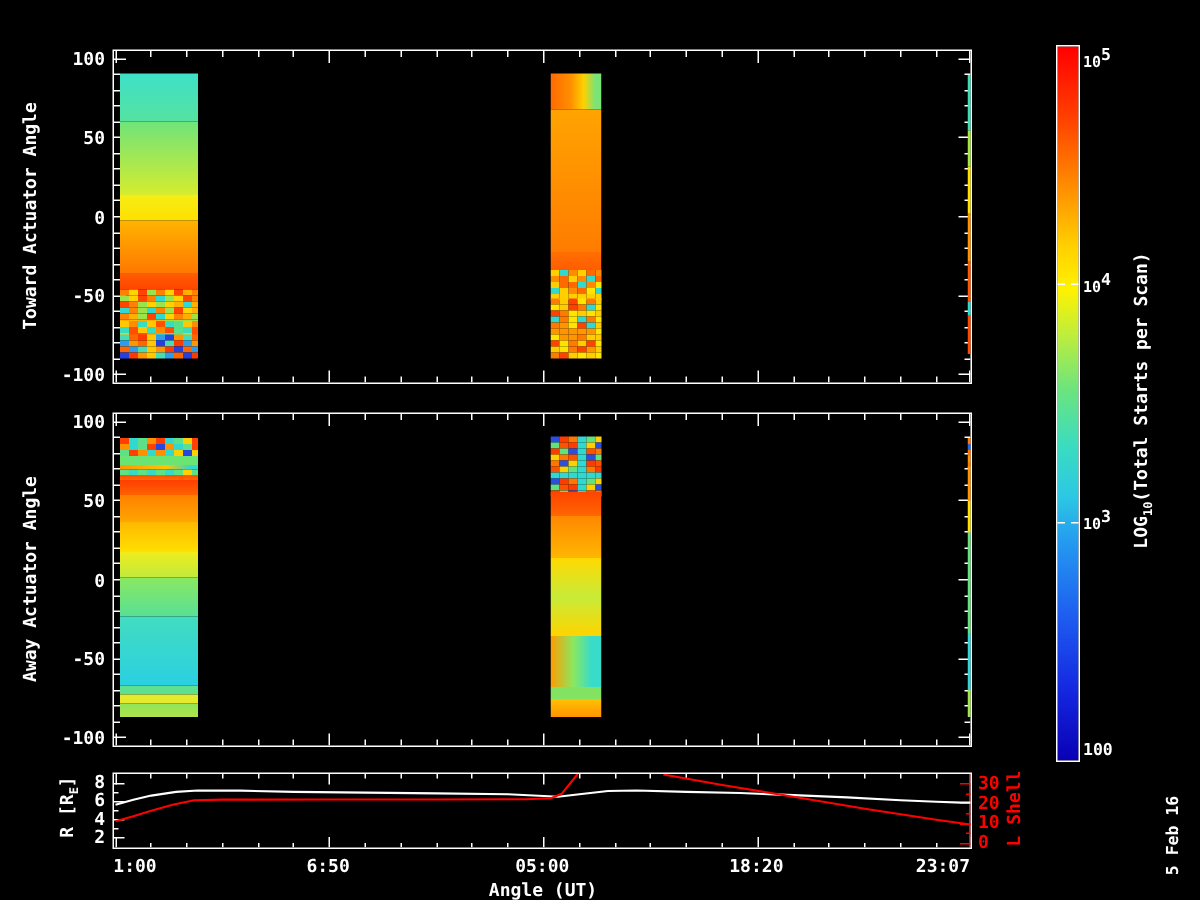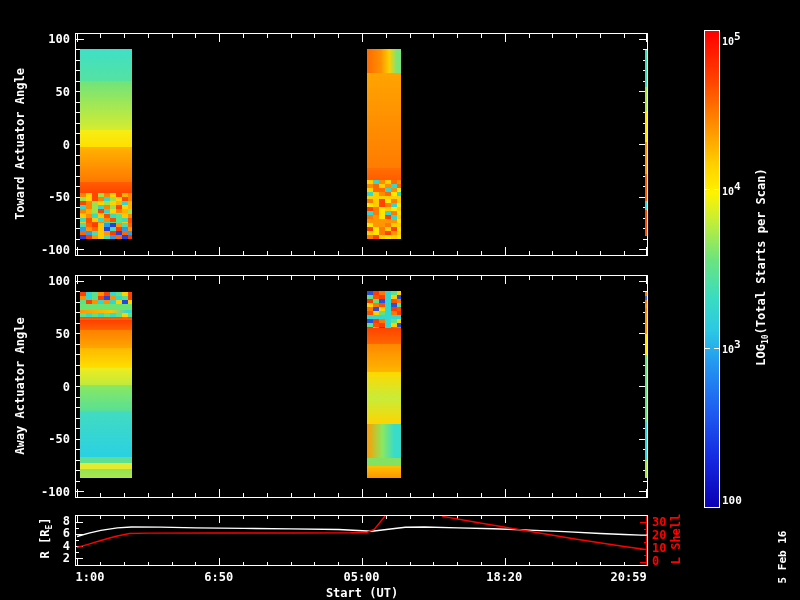--- a/index.html
+++ b/index.html
@@ -681,21 +681,21 @@
       </svg>
     </div>
 
   <div class="vlabel" style="left:20px;top:144px;">Toward Actuator Angle</div>
   <div class="vlabel" style="left:20px;top:386px;">Away Actuator Angle</div>
 
   <div class="vlabel" style="left:46px;top:538px;"><span>R [R</span><sub>E</sub><span>]</span></div>
 
   <div class="vlabel" style="left:676px;top:539px;color:#ff0000;">L Shell</div>
 
-  <div class="xlab" style="left:362px;top:586px;">Start (UT)</div>
+  <div class="xlab" style="left:362px;top:586px;">Angle (UT)</div>
 
   <div id="colorbar" style="position: absolute; left: 704px; top: 30px; width: 14px; height: 476px; border: 1px solid rgb(255, 255, 255); box-sizing: content-box; background: linear-gradient(rgb(255, 0, 0) 0%, rgb(255, 64, 0) 10%, rgb(255, 144, 0) 20%, rgb(255, 208, 0) 28%, rgb(255, 242, 0) 34%, rgb(194, 238, 56) 40%, rgb(108, 228, 126) 48%, rgb(58, 220, 192) 56%, rgb(44, 200, 228) 63%, rgb(36, 150, 240) 70%, rgb(30, 92, 240) 80%, rgb(20, 40, 224) 90%, rgb(10, 0, 180) 100%);">
       <div style="left: 0px; top: 158.151px; width: 5px; height: 1px; background: rgb(255, 255, 255); position: absolute;"></div>
       <div style="left: 9px; top: 158.151px; width: 5px; height: 1px; background: rgb(255, 255, 255); position: absolute;"></div>
       <div style="left: 0px; top: 316.849px; width: 5px; height: 1px; background: rgb(255, 255, 255); position: absolute;"></div>
       <div style="left: 9px; top: 316.849px; width: 5px; height: 1px; background: rgb(255, 255, 255); position: absolute;"></div>
     </div>
 
   <div class="vlabel" style="left:762px;top:267px;"><span>LOG</span><sub>10</sub><span>(Total Starts per Scan)</span></div>
 
@@ -708,21 +708,21 @@
     <div class="ylab" style="left: 0px; top: 242.738px;">-100</div>
     <div class="ylab" style="left: 0px; top: 274.262px;">100</div>
     <div class="ylab" style="left: 0px; top: 326.881px;">50</div>
     <div class="ylab" style="left: 0px; top: 379.5px;">0</div>
     <div class="ylab" style="left: 0px; top: 432.119px;">-50</div>
     <div class="ylab" style="left: 0px; top: 484.738px;">-100</div>
     <div class="xlab" style="left: 90px; top: 570px;">1:00</div>
     <div class="xlab" style="left: 218.75px; top: 570px;">6:50</div>
     <div class="xlab" style="left: 361.5px; top: 570px;">05:00</div>
     <div class="xlab" style="left: 504.25px; top: 570px;">18:20</div>
-    <div class="xlab" style="left: 628.596px; top: 570px;">20:59</div>
+    <div class="xlab" style="left: 628.596px; top: 570px;">23:07</div>
     <div class="ylab" style="left: 0px; top: 550.875px;">2</div>
     <div class="ylab" style="left: 0px; top: 538.625px;">4</div>
     <div class="ylab" style="left: 0px; top: 526.375px;">6</div>
     <div class="ylab" style="left: 0px; top: 514.125px;">8</div>
     <div class="rlab" style="left: 652px; top: 555.351px;">0</div>
     <div class="rlab" style="left: 652px; top: 542.108px;">10</div>
     <div class="rlab" style="left: 652px; top: 528.865px;">20</div>
     <div class="rlab" style="left: 652px; top: 515.622px;">30</div>
     <div class="cb-ticklab" style="left: 722px; top: 39px;"><span style="font-size: 10px;">10</span><sup>5</sup></div>
     <div class="cb-ticklab" style="left: 722px; top: 188.651px;"><span style="font-size: 10px;">10</span><sup>4</sup></div>

